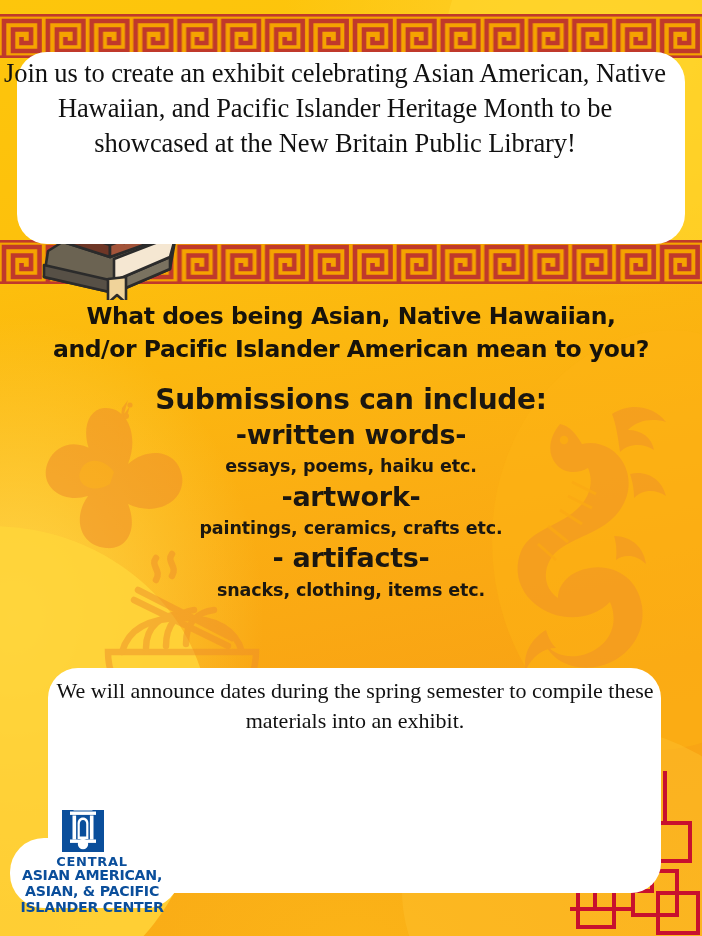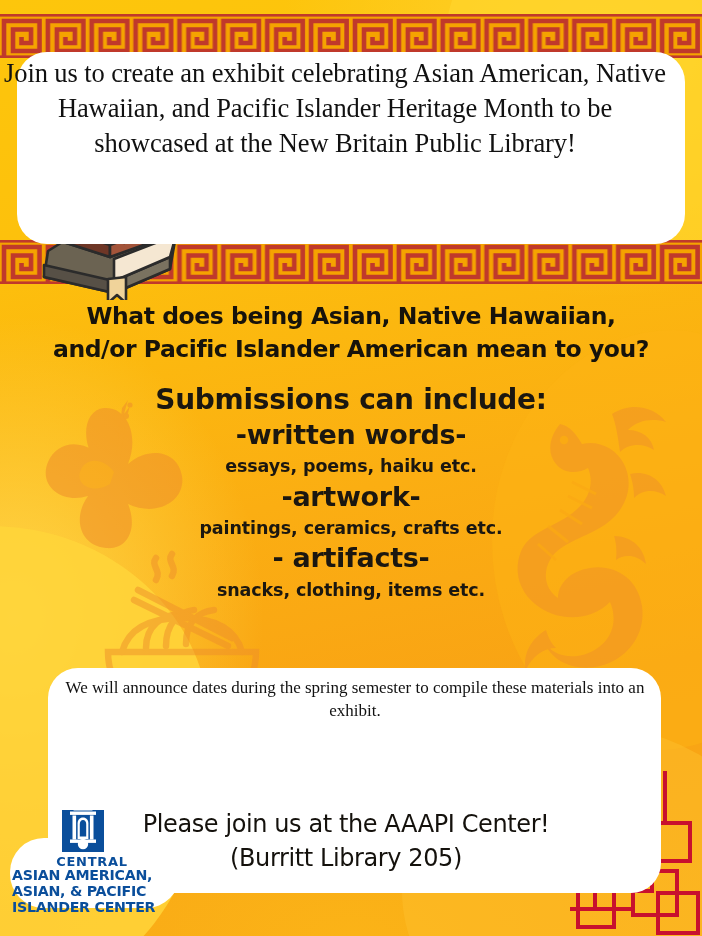--- a/index.html
+++ b/index.html
@@ -74,41 +74,41 @@
     z-index:6;
   }
   .subs .lead{font-size:28px;line-height:1.25;letter-spacing:-.3px;}
   .subs .cat{font-size:27px;line-height:1.3;letter-spacing:-.3px;margin-top:0;}
   .subs .ex{font-size:17.5px;line-height:1.35;letter-spacing:-.1px;margin-top:3px;}
 
   .announce{
     position:absolute;left:56px;top:676px;width:598px;
     text-align:center;color:#111;
     font-family:"Liberation Serif", serif;
-    font-size:17px;line-height:1.36;
+    font-size:22px;line-height:1.36;
     z-index:6;
   }
   .joinus{
     position:absolute;left:96px;top:808px;width:500px;
     text-align:center;color:#14110c;
     font-family:"DejaVu Sans", sans-serif;
     font-weight:400;font-size:24px;line-height:1.4;letter-spacing:-.4px;
     z-index:6;
   }
 
   
   .logo{position:absolute;left:12px;top:792px;width:160px;height:122px;z-index:8;}
   .logo-mark{position:absolute;left:48px;top:0px;width:46px;height:62px;}
   .logo-central{
     position:absolute;left:0;top:62px;width:160px;text-align:center;
     color:#0A4E9B;font-family:"DejaVu Sans", sans-serif;
     font-weight:700;font-size:13px;letter-spacing:.7px;
   }
   .logo-name{
-    position:absolute;left:0;top:75px;width:160px;
+    position:absolute;left:0;top:75px;width:160px;text-align:center;
     color:#0A4E9B;font-family:"DejaVu Sans", sans-serif;
     font-weight:700;font-size:14.2px;line-height:1.13;letter-spacing:-.25px;
   }
 </style>
 </head>
 <body>
 
 <div id="poster">
 
   <div class="swoosh sw-tr"></div>
@@ -231,24 +231,20 @@
     <div class="ex">paintings, ceramics, crafts etc.</div>
 
     <div class="cat">- artifacts-</div>
     <div class="ex">snacks, clothing, items etc.</div>
   </div>
 
   <div class="logo-pocket"></div>
   <div class="card card-bottom"></div>
 
   <div class="announce">We will announce dates during the spring semester to compile these materials into an exhibit.</div>
-  <div class="joinus">
-    <div>Please join us at the AAAPI Center!</div>
-    <div>(Burritt Library 205)</div>
-  </div>
 
   <div class="logo">
     <svg class="logo-mark" viewBox="0 0 46 62">
       <rect x="2" y="18" width="42" height="42" fill="#0A4E9B"></rect>
       <g fill="#FFFFFF">
         <path d="M22.2 0 L23.8 0 L23.8 4 L22.2 4 Z"></path>
         <path d="M23 4 C17 8 13.5 13 13.5 18.5 L32.5 18.5 C32.5 13 29 8 23 4 Z"></path>
         <rect x="10" y="19.5" width="26" height="3.4"></rect>
         <rect x="12.5" y="23.5" width="3.6" height="24"></rect>
         <rect x="29.9" y="23.5" width="3.6" height="24"></rect>

